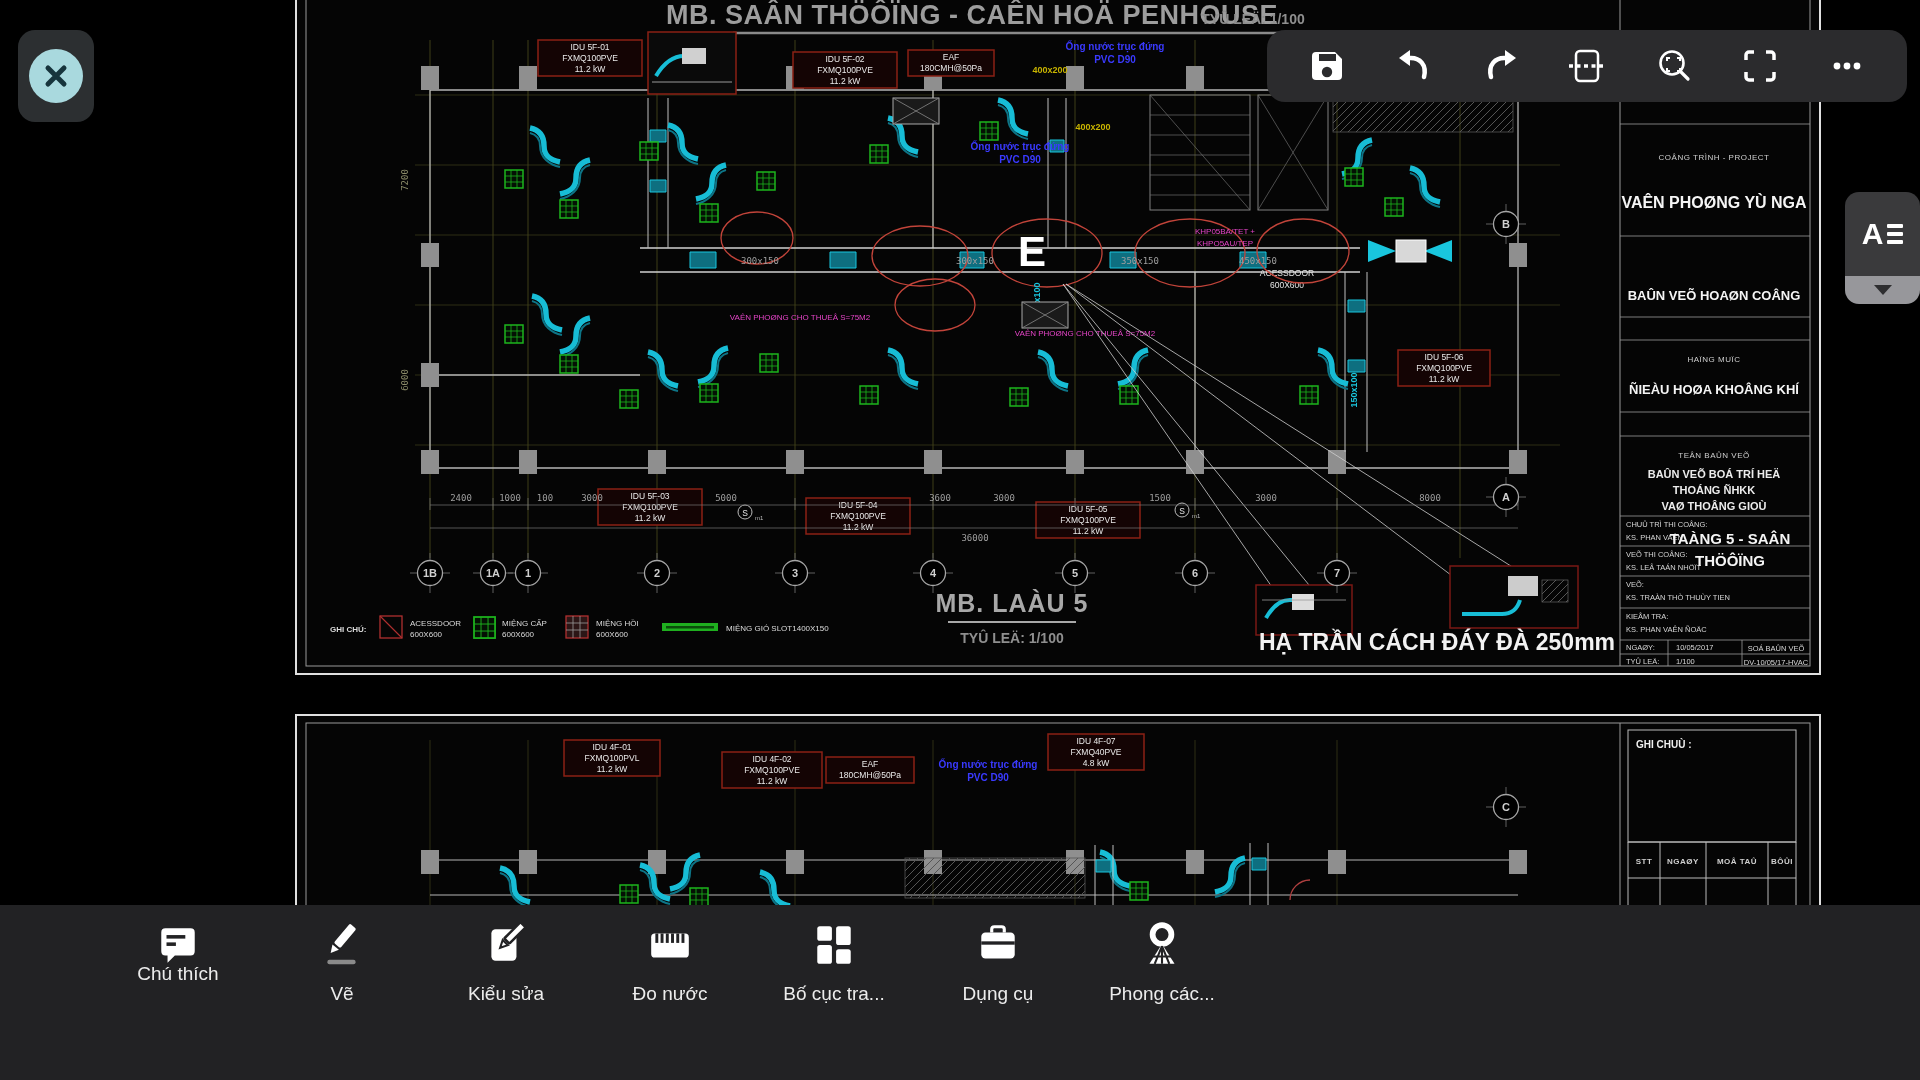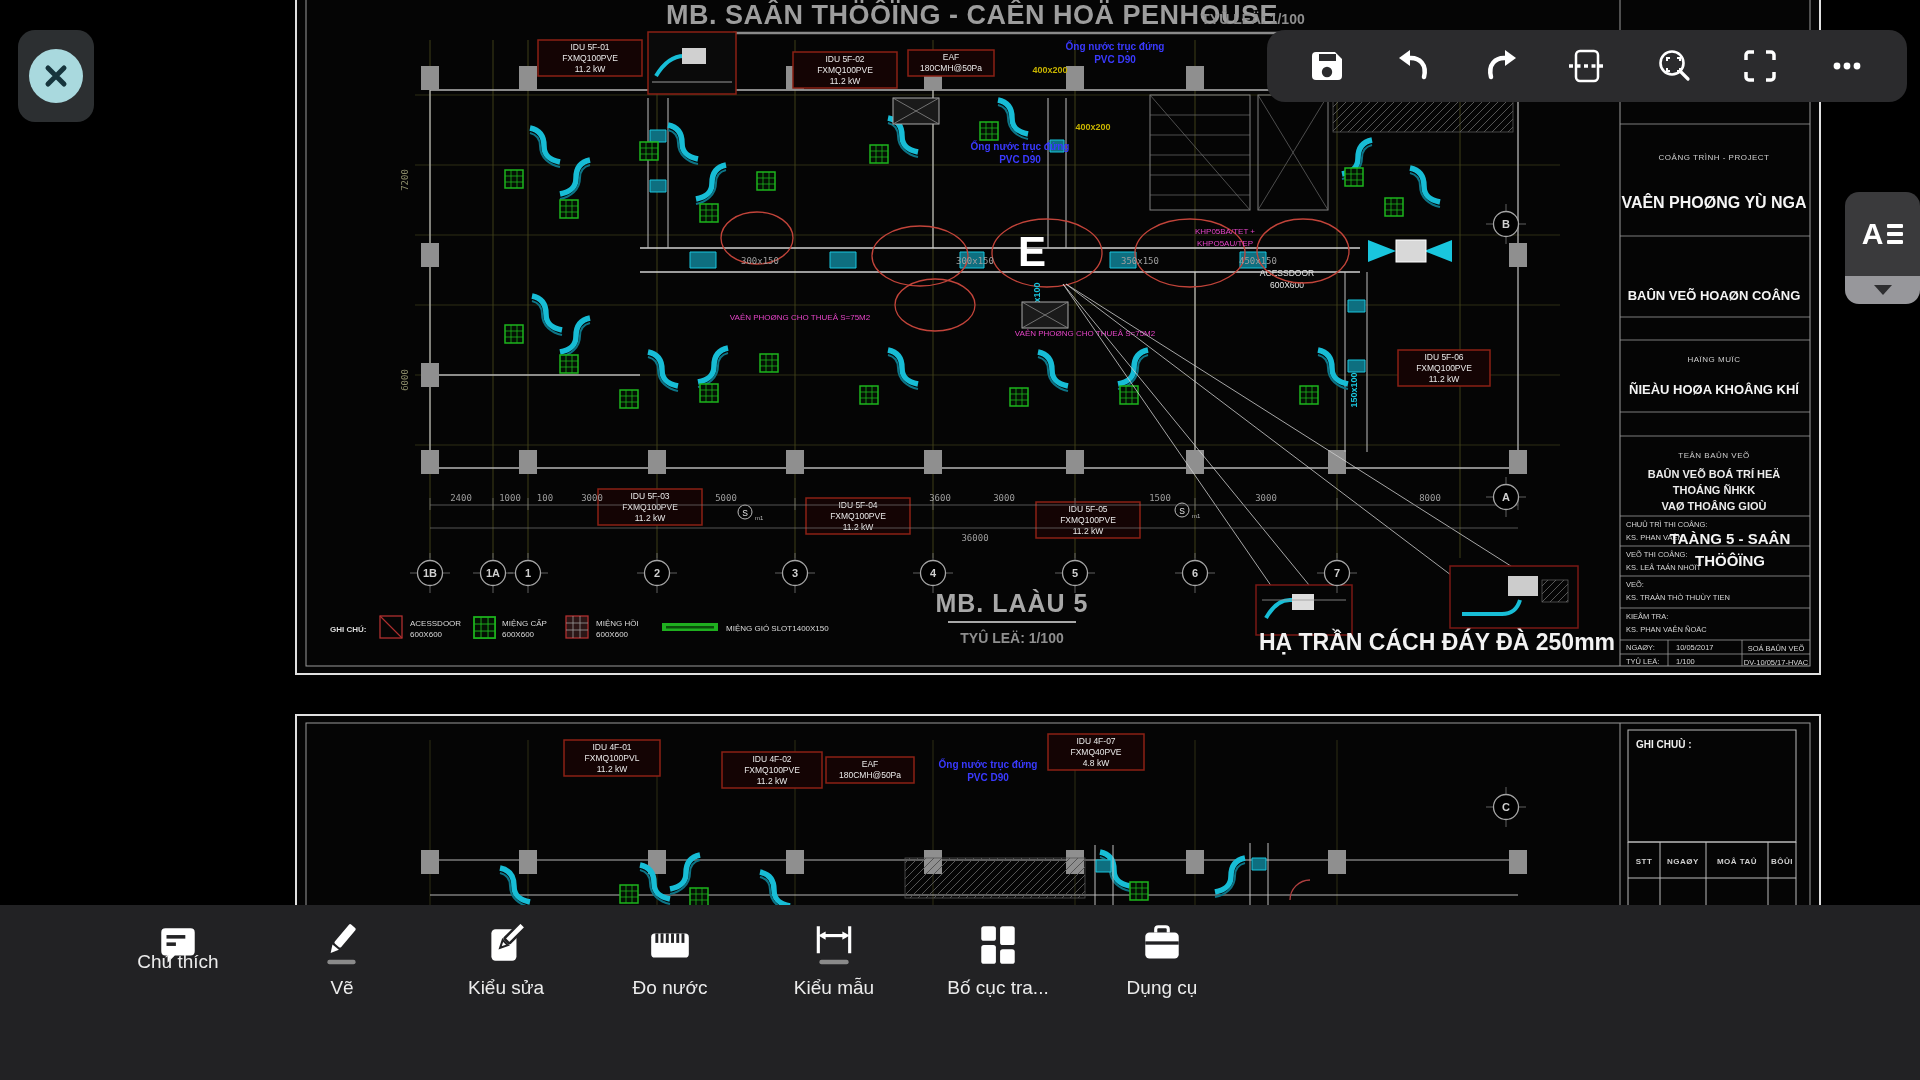--- a/index.html
+++ b/index.html
@@ -43,21 +43,21 @@
   #textstyle-btn .main{height:84px;background:#3a3a3c;display:flex;align-items:center;justify-content:center;gap:4px;}
   #textstyle-btn .main .glyph{color:#fff;font-size:30px;font-weight:bold;line-height:1;}
   #textstyle-btn .bars{display:flex;flex-direction:column;gap:4px;}
   #textstyle-btn .bars i{display:block;width:16px;height:4px;background:#fff;border-radius:1px;}
   #textstyle-btn .strip{height:28px;background:#97979b;display:flex;align-items:center;justify-content:center;}
   #textstyle-btn .strip .tri{width:0;height:0;border-left:9px solid transparent;border-right:9px solid transparent;
     border-top:10px solid #2e2e30;}
   
   #bottom-bar{position:absolute;left:0;top:905px;width:1920px;height:175px;background:#222224;}
   #bottom-items{position:absolute;left:96px;top:12px;display:flex;}
-  .bb-item{width:164px;display:flex;flex-direction:column;align-items:center;gap:4px;cursor:pointer;}
+  .bb-item{width:164px;display:flex;flex-direction:column;align-items:center;gap:10px;cursor:pointer;}
   .bb-icon{width:56px;height:56px;display:flex;align-items:center;justify-content:center;}
   .bb-label{color:#ececec;font-size:19px;white-space:nowrap;}
   .wheel{width:48px;height:48px;border-radius:50%;
     background:conic-gradient(#e33 0 12%,#f80 12% 25%,#fe3 25% 37%,#5b2 37% 50%,#1cc 50% 62%,#26f 62% 75%,#71e 75% 87%,#e2d 87% 100%);}
 </style>
 </head>
 <body>
 
 <div id="stage">
 
@@ -585,47 +585,45 @@
               <rect x="23" y="11" width="2.8" height="9" fill="#222224"></rect>
           <rect x="28" y="11" width="2.8" height="9" fill="#222224"></rect>
               <rect x="33" y="11" width="2.8" height="9" fill="#222224"></rect>
         </svg>
       </div>
       <div class="bb-label">Đo nước</div>
     </div>
     <div class="bb-item">
       <div class="bb-icon">
         <svg width="46" height="46" viewBox="0 0 44 44">
-          <path d="M7 4 V30 M37 4 V30" stroke="#fff" stroke-width="3"></path>
-          <path d="M11 13 H33" stroke="#fff" stroke-width="3"></path>
-          <polygon points="7,13 14,9 14,17" fill="#fff"></polygon>
-              <polygon points="37,13 30,9 30,17" fill="#fff"></polygon>
-          <rect x="8" y="36" width="28" height="4.5" rx="2" fill="#8a8a8a"></rect>
-        </svg>
-      </div>
-      <div class="bb-label">Kiểu mẫu</div>
-    </div>
-    <div class="bb-item">
-      <div class="bb-icon">
-        <svg width="46" height="46" viewBox="0 0 44 44">
           <rect x="6" y="4" width="14" height="14" rx="2.5" fill="#fff"></rect>
           <rect x="6" y="22" width="14" height="18" rx="2.5" fill="#fff"></rect>
           <rect x="24" y="4" width="14" height="18" rx="2.5" fill="#fff"></rect>
           <rect x="24" y="26" width="14" height="14" rx="2.5" fill="#fff"></rect>
         </svg>
       </div>
       <div class="bb-label">Bố cục tra...</div>
     </div>
     <div class="bb-item">
       <div class="bb-icon">
         <svg width="46" height="46" viewBox="0 0 44 44">
           <path d="M16 10 v-3 q0 -2.5 2.5 -2.5 h7 q2.5 0 2.5 2.5 v3" stroke="#fff" stroke-width="3" fill="none"></path>
           <rect x="6" y="10" width="32" height="25" rx="4" fill="#fff"></rect>
           <rect x="6" y="18.5" width="32" height="3.2" fill="#222224"></rect>
         </svg>
       </div>
       <div class="bb-label">Dụng cụ</div>
     </div>
+    <div class="bb-item">
+      <div class="bb-icon">
+        <svg width="46" height="46" viewBox="0 0 44 44">
+          <circle cx="22" cy="12" r="9" stroke="#fff" stroke-width="5.5" fill="none"></circle>
+          <polygon points="10,40 22,21 34,40" fill="#fff"></polygon>
+          <path d="M22 23 L15 40 M22 23 L22 40 M22 23 L29 40 M12 33 H32" stroke="#222224" stroke-width="2"></path>
+        </svg>
+      </div>
+      <div class="bb-label">Phong các...</div>
+    </div>
   </div>
 
 </div>
 
 </div>
 
 </body></html>

